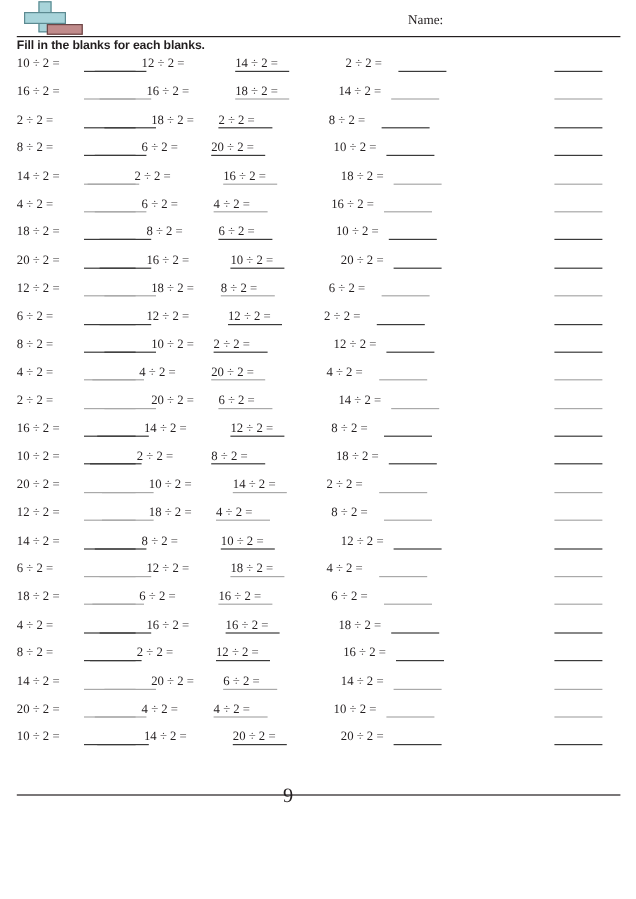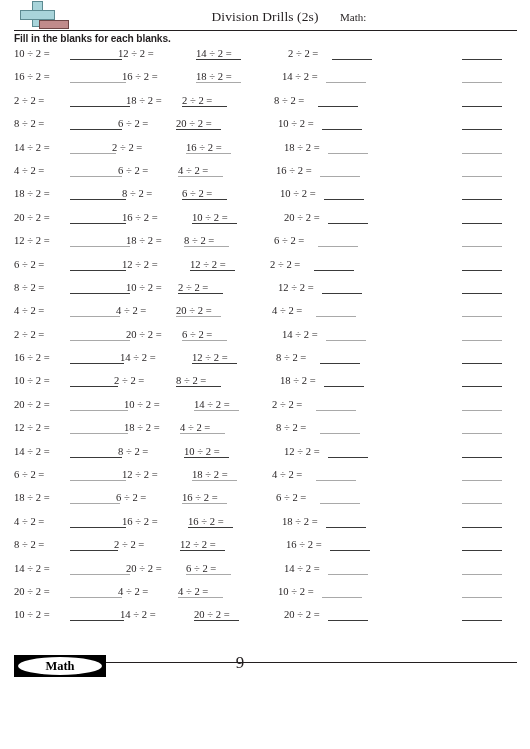--- a/index.html
+++ b/index.html
@@ -229,23 +229,22 @@
 <div class="page">
 
   <div class="header">
 
     <div class="logo">
       <div class="cross-v"></div>
       <div class="cross-h"></div>
       <div class="bar"></div>
     </div>
 
-    <div class="title">Division Drills (2s)</div>
-
-    <div class="name-label">Math:</div>
+
+    <div class="name-label">Name:</div>
 
     <div class="header-rule"></div>
   </div>
 
   <div class="instructions">Fill in the blanks for each blanks.</div>
 
   <div class="grid" id="problem-grid">
       <div class="row">
         <div class="cell c1">
           <div class="blank dark" style="margin-left: 0px;"></div>
@@ -768,20 +767,16 @@
           <div class="expr" style="margin-left: -4px;">20 ÷ 2 =</div>
         </div>
         <div class="cell c5">
           <div class="blank dark"></div>
         </div>
       </div>
     </div>
 
   <div class="footer">
     <div class="footer-rule"></div>
-    <div class="subject-badge">
-      <div class="ellipse"></div>
-      <div class="badge-text">Math</div>
-    </div>
     <div class="page-number">9</div>
   </div>
 
 </div>
 
 </body></html>

